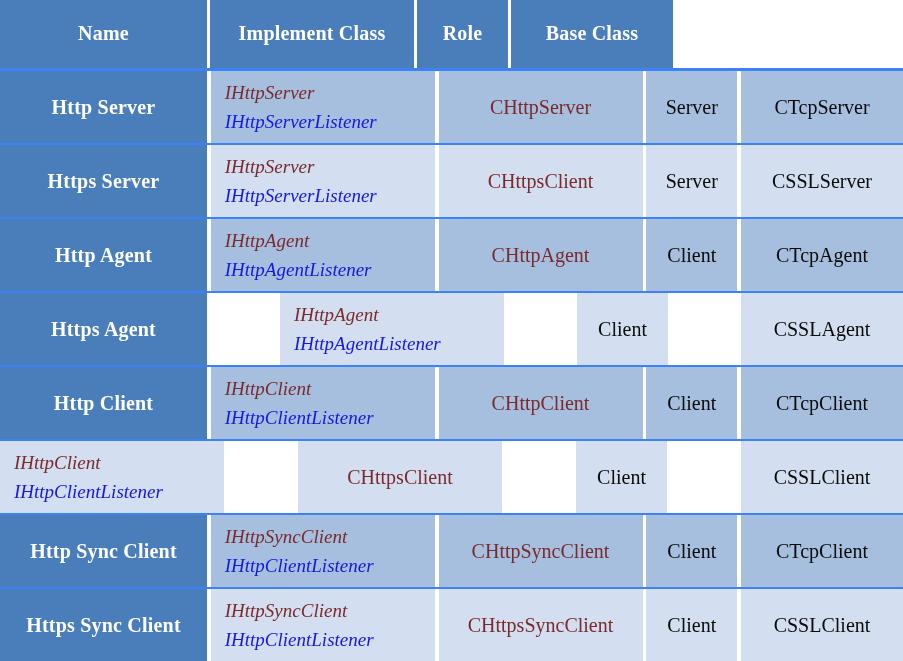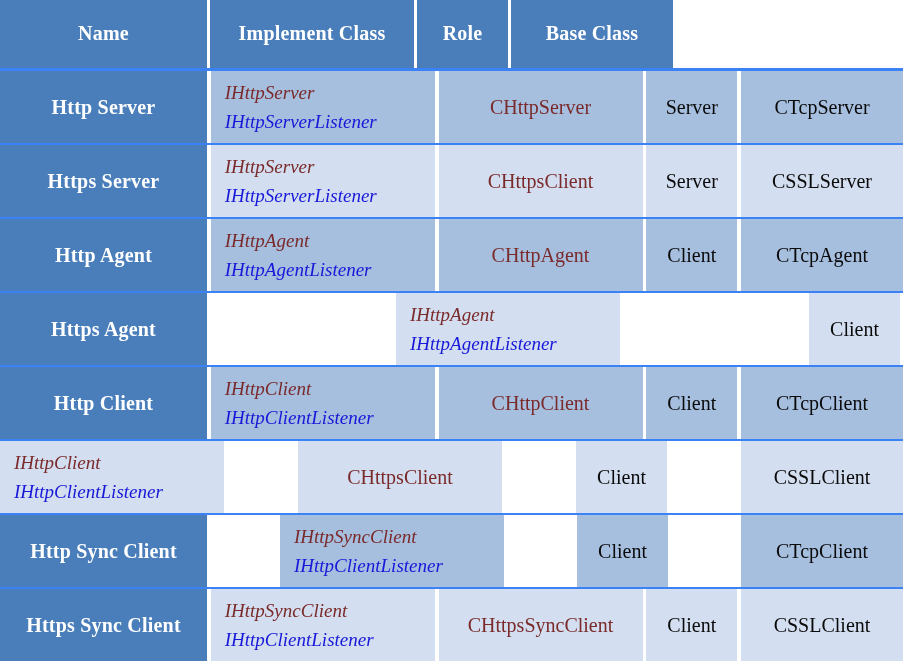--- a/index.html
+++ b/index.html
@@ -217,20 +217,23 @@
         <div class="cell c1">
           <span>Https Agent</span>
         </div>
         <div class="cell c2">
           <span class="iface-component">IHttpAgent</span>
           <span class="iface-listener">IHttpAgentListener</span>
         </div>
         <div class="cell c4">
           <span>Client</span>
         </div>
+        <div class="cell c5">
+          <span>CSSLAgent</span>
+        </div>
       </div>
       <div class="trow data-row odd">
         <div class="cell c1">
           <span>Http Client</span>
         </div>
         <div class="cell c2">
           <span class="iface-component">IHttpClient</span>
           <span class="iface-listener">IHttpClientListener</span>
         </div>
         <div class="cell c3">
@@ -259,20 +262,23 @@
         </div>
       </div>
       <div class="trow data-row odd">
         <div class="cell c1">
           <span>Http Sync Client</span>
         </div>
         <div class="cell c2">
           <span class="iface-component">IHttpSyncClient</span>
           <span class="iface-listener">IHttpClientListener</span>
         </div>
+        <div class="cell c3">
+          <span>CHttpSyncClient</span>
+        </div>
         <div class="cell c4">
           <span>Client</span>
         </div>
         <div class="cell c5">
           <span>CTcpClient</span>
         </div>
       </div>
       <div class="trow data-row even last">
         <div class="cell c1">
           <span>Https Sync Client</span>

